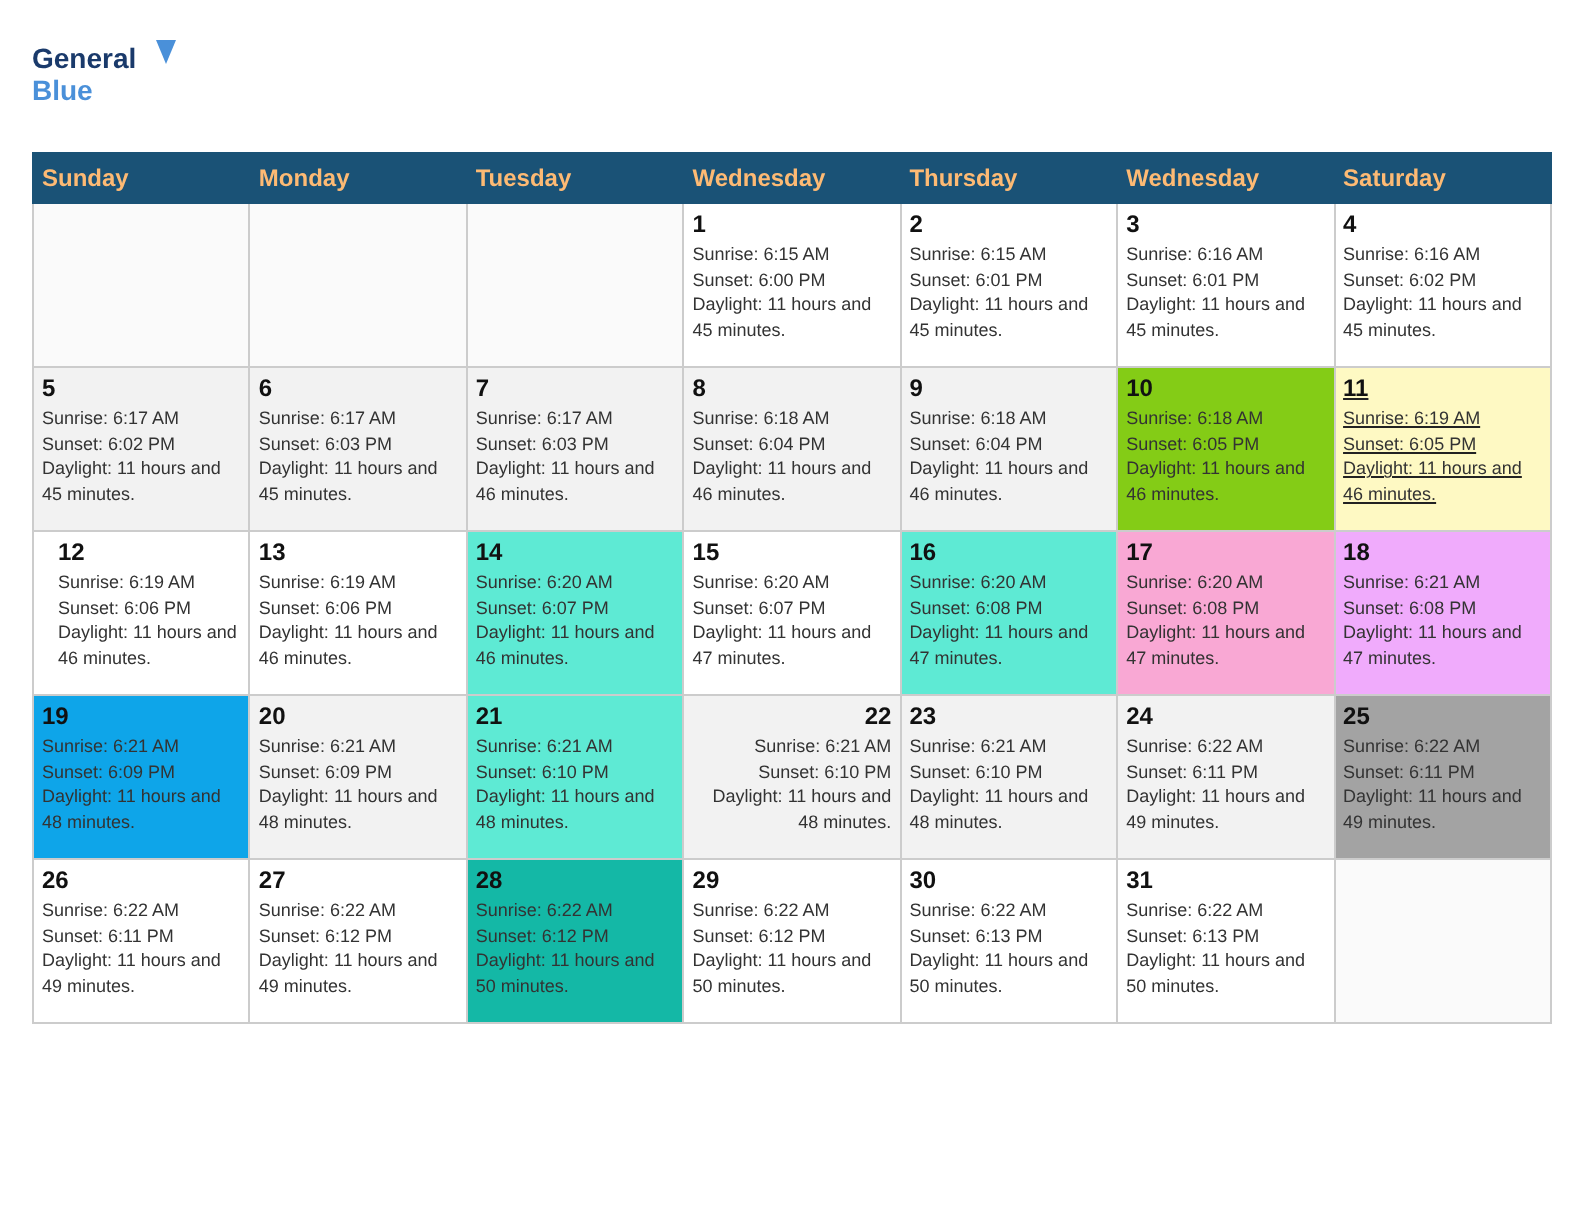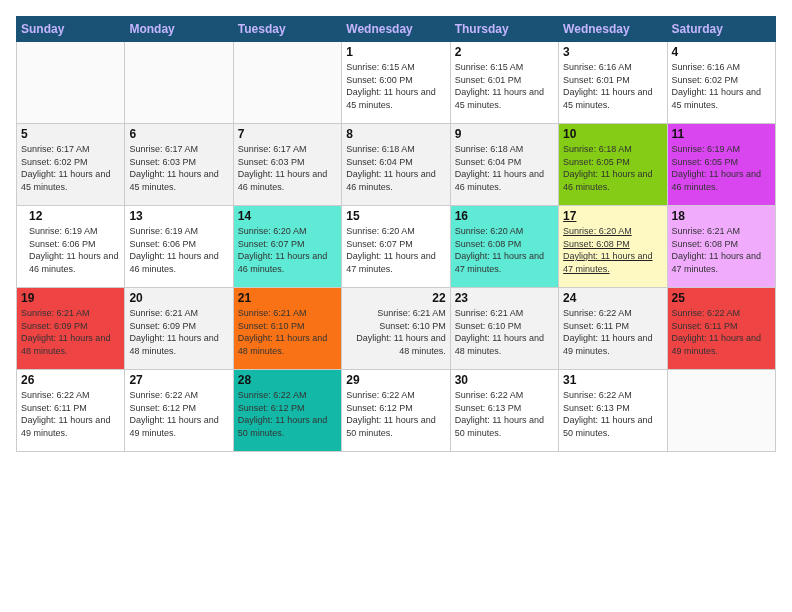--- a/index.html
+++ b/index.html
@@ -38,21 +38,21 @@
       font-size: 14px;
       color: #444;
     }
     .calendar {
       width: 100%;
       border-collapse: collapse;
       table-layout: fixed;
     }
     .calendar th {
       background: #1a5276;
-      color: #c4b5fd;
+      color: #fdba74;
       font-size: 12px;
       font-weight: bold;
       padding: 5px 4px;
       text-align: left;
       border: 1px solid #1a5276;
     }
     .calendar td {
       border: 1px solid #ccc;
       vertical-align: top;
       padding: 3px 4px;
@@ -77,20 +77,33 @@
       line-height: 1.4;
     }
     .empty {
       background: #fafafa;
     }
   </style>
 </head>
 <body>
 
 <div class="page">
+  <div class="header">
+    <div class="logo">
+  <svg width="80" height="50" viewBox="0 0 80 50">
+    <text x="0" y="18" font-size="14" font-weight="bold" font-family="Arial" fill="#1a3a6b">General</text>
+    <text x="0" y="34" font-size="14" font-weight="bold" font-family="Arial" fill="#4a90d9">Blue</text>
+    <polygon points="62,4 72,4 67,16" fill="#4a90d9"></polygon>
+  </svg>
+</div>
+    <div class="title-block">
+      <div class="month-title"></div>
+      <div class="location"></div>
+    </div>
+  </div>
 
   <table class="calendar">
     <thead>
       <tr>
       <th>Sunday</th>
           <th>Monday</th>
           <th>Tuesday</th>
           <th>Wednesday</th>
           <th>Thursday</th>
           <th>Wednesday</th>
@@ -137,21 +150,21 @@
         <span class="day-info">Sunrise: 6:18 AM<br>Sunset: 6:04 PM<br>Daylight: 11 hours and 46 minutes.</span>
       </td>
           <td style="background: rgb(242, 242, 242);">
         <span class="day-num">9</span>
         <span class="day-info">Sunrise: 6:18 AM<br>Sunset: 6:04 PM<br>Daylight: 11 hours and 46 minutes.</span>
       </td>
           <td style="background: #84cc16;">
         <span class="day-num">10</span>
         <span class="day-info">Sunrise: 6:18 AM<br>Sunset: 6:05 PM<br>Daylight: 11 hours and 46 minutes.</span>
       </td>
-          <td style="background: #d946ef;">
+          <td style="background: #fef9c3; text-decoration: underline;">
         <span class="day-num">11</span>
         <span class="day-info">Sunrise: 6:19 AM<br>Sunset: 6:05 PM<br>Daylight: 11 hours and 46 minutes.</span>
       </td>
         </tr>
         <tr>
           <td style="background: rgb(255, 255, 255); padding-left: 12px;">
         <span class="day-num">12</span>
         <span class="day-info">Sunrise: 6:19 AM<br>Sunset: 6:06 PM<br>Daylight: 11 hours and 46 minutes.</span>
       </td>
           <td style="background: rgb(255, 255, 255);">
@@ -163,55 +176,55 @@
         <span class="day-info">Sunrise: 6:20 AM<br>Sunset: 6:07 PM<br>Daylight: 11 hours and 46 minutes.</span>
       </td>
           <td style="background: rgb(255, 255, 255);">
         <span class="day-num">15</span>
         <span class="day-info">Sunrise: 6:20 AM<br>Sunset: 6:07 PM<br>Daylight: 11 hours and 47 minutes.</span>
       </td>
           <td style="background: #5eead4;">
         <span class="day-num">16</span>
         <span class="day-info">Sunrise: 6:20 AM<br>Sunset: 6:08 PM<br>Daylight: 11 hours and 47 minutes.</span>
       </td>
-          <td style="background: #fef9c3; text-decoration: underline;">
+          <td style="background: #f9a8d4;">
         <span class="day-num">17</span>
         <span class="day-info">Sunrise: 6:20 AM<br>Sunset: 6:08 PM<br>Daylight: 11 hours and 47 minutes.</span>
       </td>
           <td style="background: #f0abfc;">
         <span class="day-num">18</span>
         <span class="day-info">Sunrise: 6:21 AM<br>Sunset: 6:08 PM<br>Daylight: 11 hours and 47 minutes.</span>
       </td>
         </tr>
         <tr>
-          <td style="background: #ef4444;">
+          <td style="background: #0ea5e9;">
         <span class="day-num">19</span>
         <span class="day-info">Sunrise: 6:21 AM<br>Sunset: 6:09 PM<br>Daylight: 11 hours and 48 minutes.</span>
       </td>
           <td style="background: rgb(242, 242, 242);">
         <span class="day-num">20</span>
         <span class="day-info">Sunrise: 6:21 AM<br>Sunset: 6:09 PM<br>Daylight: 11 hours and 48 minutes.</span>
       </td>
-          <td style="background: #f97316;">
+          <td style="background: #5eead4;">
         <span class="day-num">21</span>
         <span class="day-info">Sunrise: 6:21 AM<br>Sunset: 6:10 PM<br>Daylight: 11 hours and 48 minutes.</span>
       </td>
           <td style="background: rgb(242, 242, 242); text-align: right;">
         <span class="day-num">22</span>
         <span class="day-info">Sunrise: 6:21 AM<br>Sunset: 6:10 PM<br>Daylight: 11 hours and 48 minutes.</span>
       </td>
           <td style="background: rgb(242, 242, 242);">
         <span class="day-num">23</span>
         <span class="day-info">Sunrise: 6:21 AM<br>Sunset: 6:10 PM<br>Daylight: 11 hours and 48 minutes.</span>
       </td>
           <td style="background: rgb(242, 242, 242);">
         <span class="day-num">24</span>
         <span class="day-info">Sunrise: 6:22 AM<br>Sunset: 6:11 PM<br>Daylight: 11 hours and 49 minutes.</span>
       </td>
-          <td style="background: #ef4444;">
+          <td style="background: #a3a3a3;">
         <span class="day-num">25</span>
         <span class="day-info">Sunrise: 6:22 AM<br>Sunset: 6:11 PM<br>Daylight: 11 hours and 49 minutes.</span>
       </td>
         </tr>
         <tr>
           <td style="background: rgb(255, 255, 255);">
         <span class="day-num">26</span>
         <span class="day-info">Sunrise: 6:22 AM<br>Sunset: 6:11 PM<br>Daylight: 11 hours and 49 minutes.</span>
       </td>
           <td style="background: rgb(255, 255, 255);">

